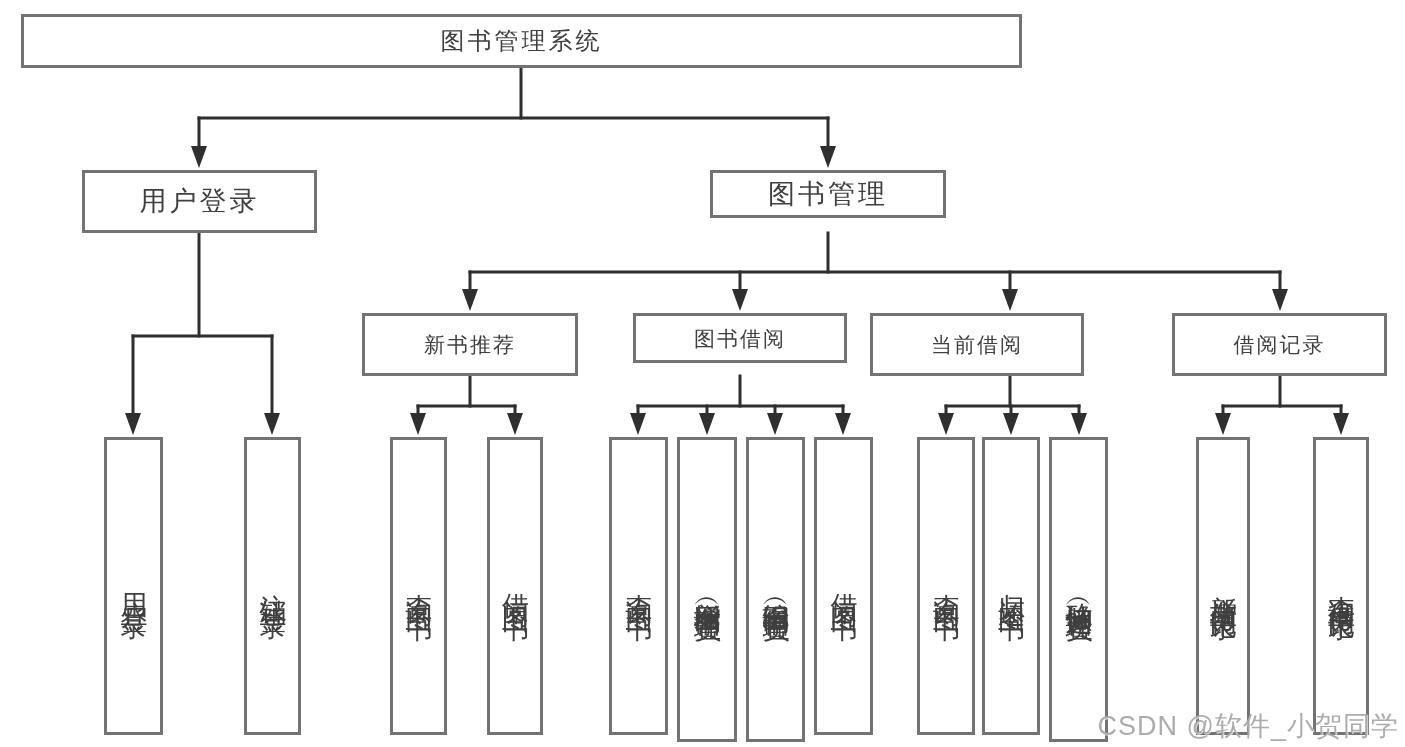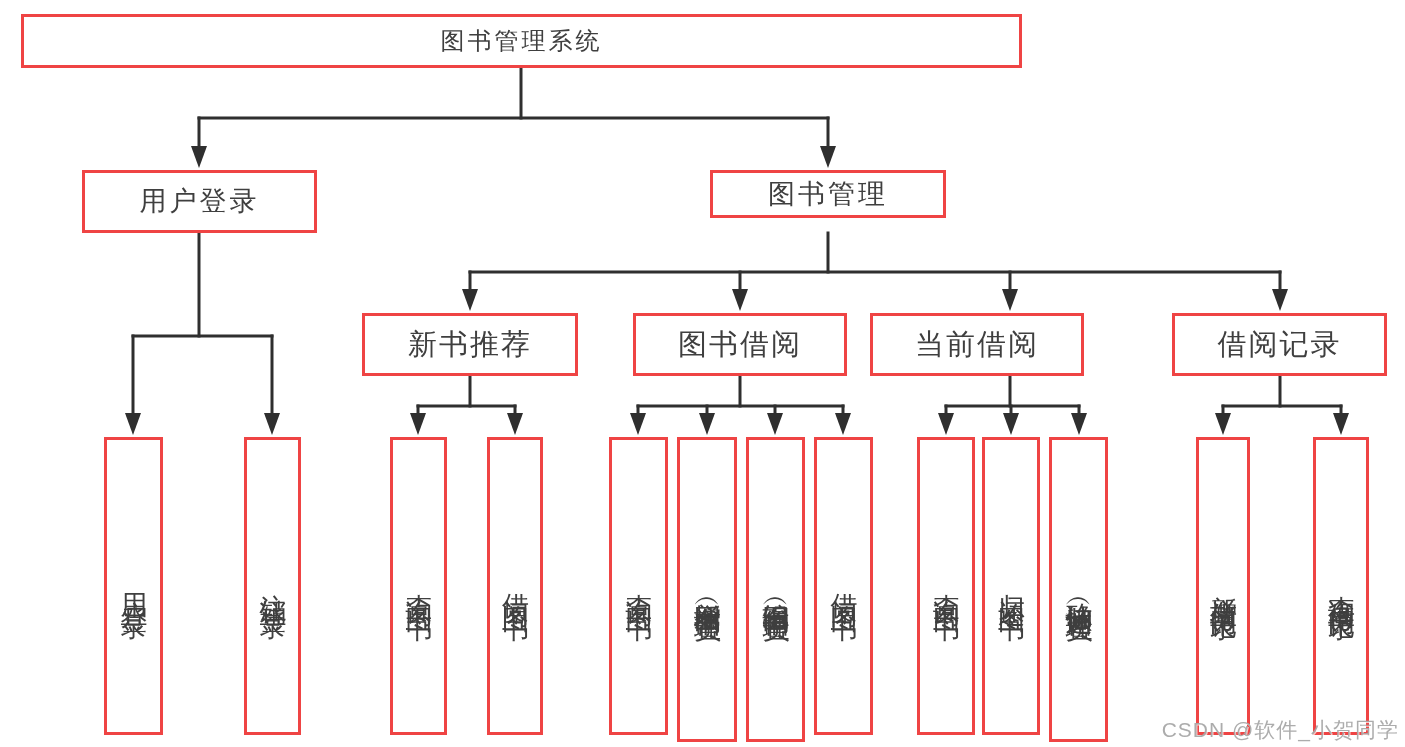--- a/index.html
+++ b/index.html
@@ -19,44 +19,44 @@
     position: absolute;
     left: 0;
     top: 0;
     width: 1405px;
     height: 747px;
   }
   .box {
     position: absolute;
     box-sizing: border-box;
     background: #ffffff;
-    border: 3px solid #ef4444;
+    border: 3px solid #737373;
     display: flex;
     align-items: center;
     justify-content: center;
     color: #3f3f3f;
     text-align: center;
     line-height: 1;
   }
   .box.root span   { font-size: 24px; letter-spacing: 3px; }
   .box.lvl1 span   { font-size: 27px; letter-spacing: 3px; }
-  .box.lvl2 span   { font-size: 29px; letter-spacing: 2px; }
+  .box.lvl2 span   { font-size: 21px; letter-spacing: 2px; }
   .box.v span {
     writing-mode: vertical-rl;
     text-orientation: mixed;
     font-size: 27px;
     letter-spacing: 7px;
   }
   .box.v.mid span   { letter-spacing: 4px; }
   .box.v.tight span { letter-spacing: 2px; }
   .watermark {
     position: absolute;
     right: 6px;
     bottom: 3px;
-    font-size: 21px;
+    font-size: 27px;
     letter-spacing: 1px;
     color: rgba(168, 168, 168, 0.95);
     text-shadow: 1px 1px 0 rgba(255, 255, 255, 0.7);
     white-space: nowrap;
   }
 </style>
 </head>
 <body>
 
 <div class="canvas">
@@ -134,21 +134,21 @@
   <div class="box lvl1" style="left:82px; top:170px; width:235px; height:63px;">
     <span>用户登录</span>
   </div>
   <div class="box lvl1" style="left:710px; top:170px; width:236px; height:48px;">
     <span>图书管理</span>
   </div>
 
   <div class="box lvl2" style="left:362px; top:313px; width:216px; height:63px;">
     <span>新书推荐</span>
   </div>
-  <div class="box lvl2" style="left:633px; top:313px; width:214px; height:63px;">
+  <div class="box lvl2" style="left:633px; top:313px; width:214px; height:50px;">
     <span>图书借阅</span>
   </div>
   <div class="box lvl2" style="left:870px; top:313px; width:214px; height:63px;">
     <span>当前借阅</span>
   </div>
   <div class="box lvl2" style="left:1172px; top:313px; width:215px; height:63px;text-align:right;">
     <span>借阅记录</span>
   </div>
 
   <div class="box v" style="left:104px; top:437px; width:59px; height:298px;">

